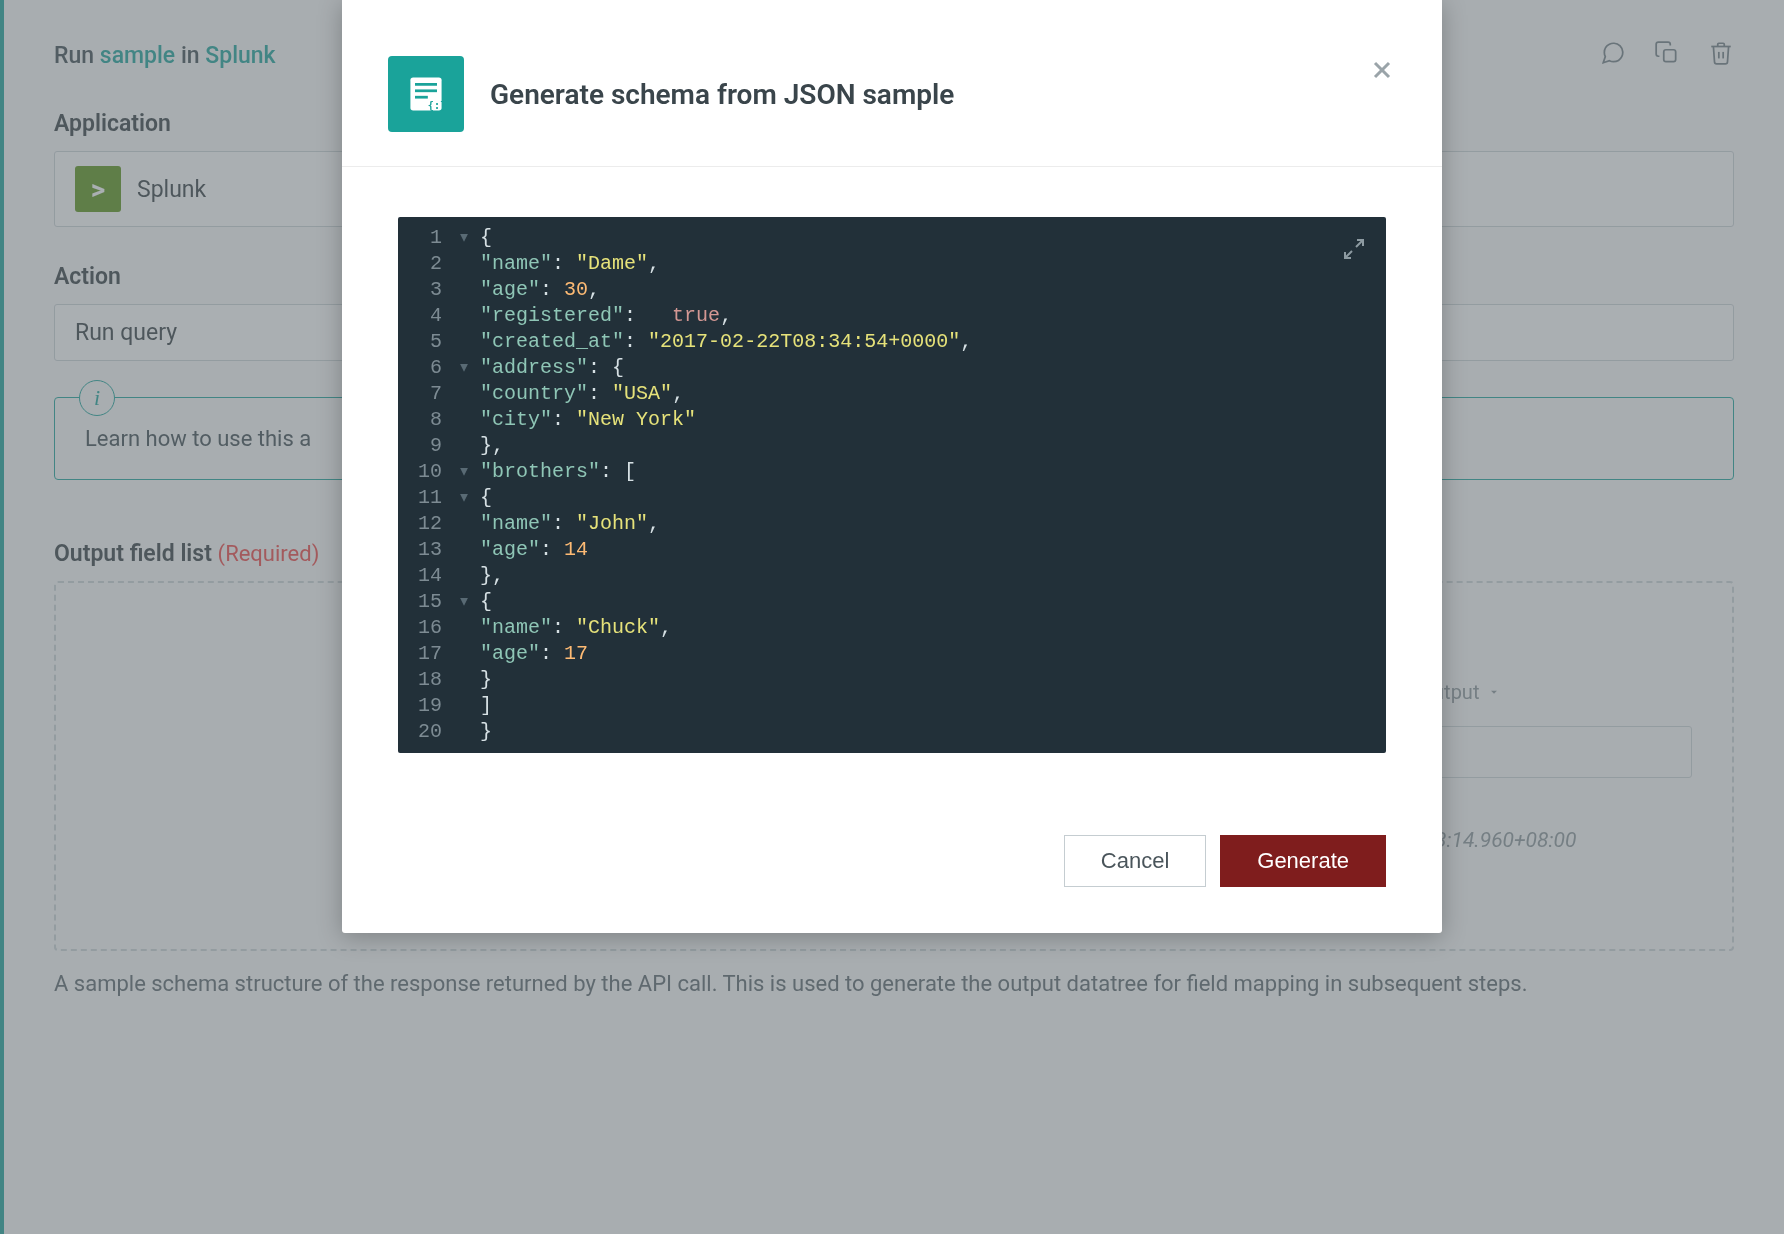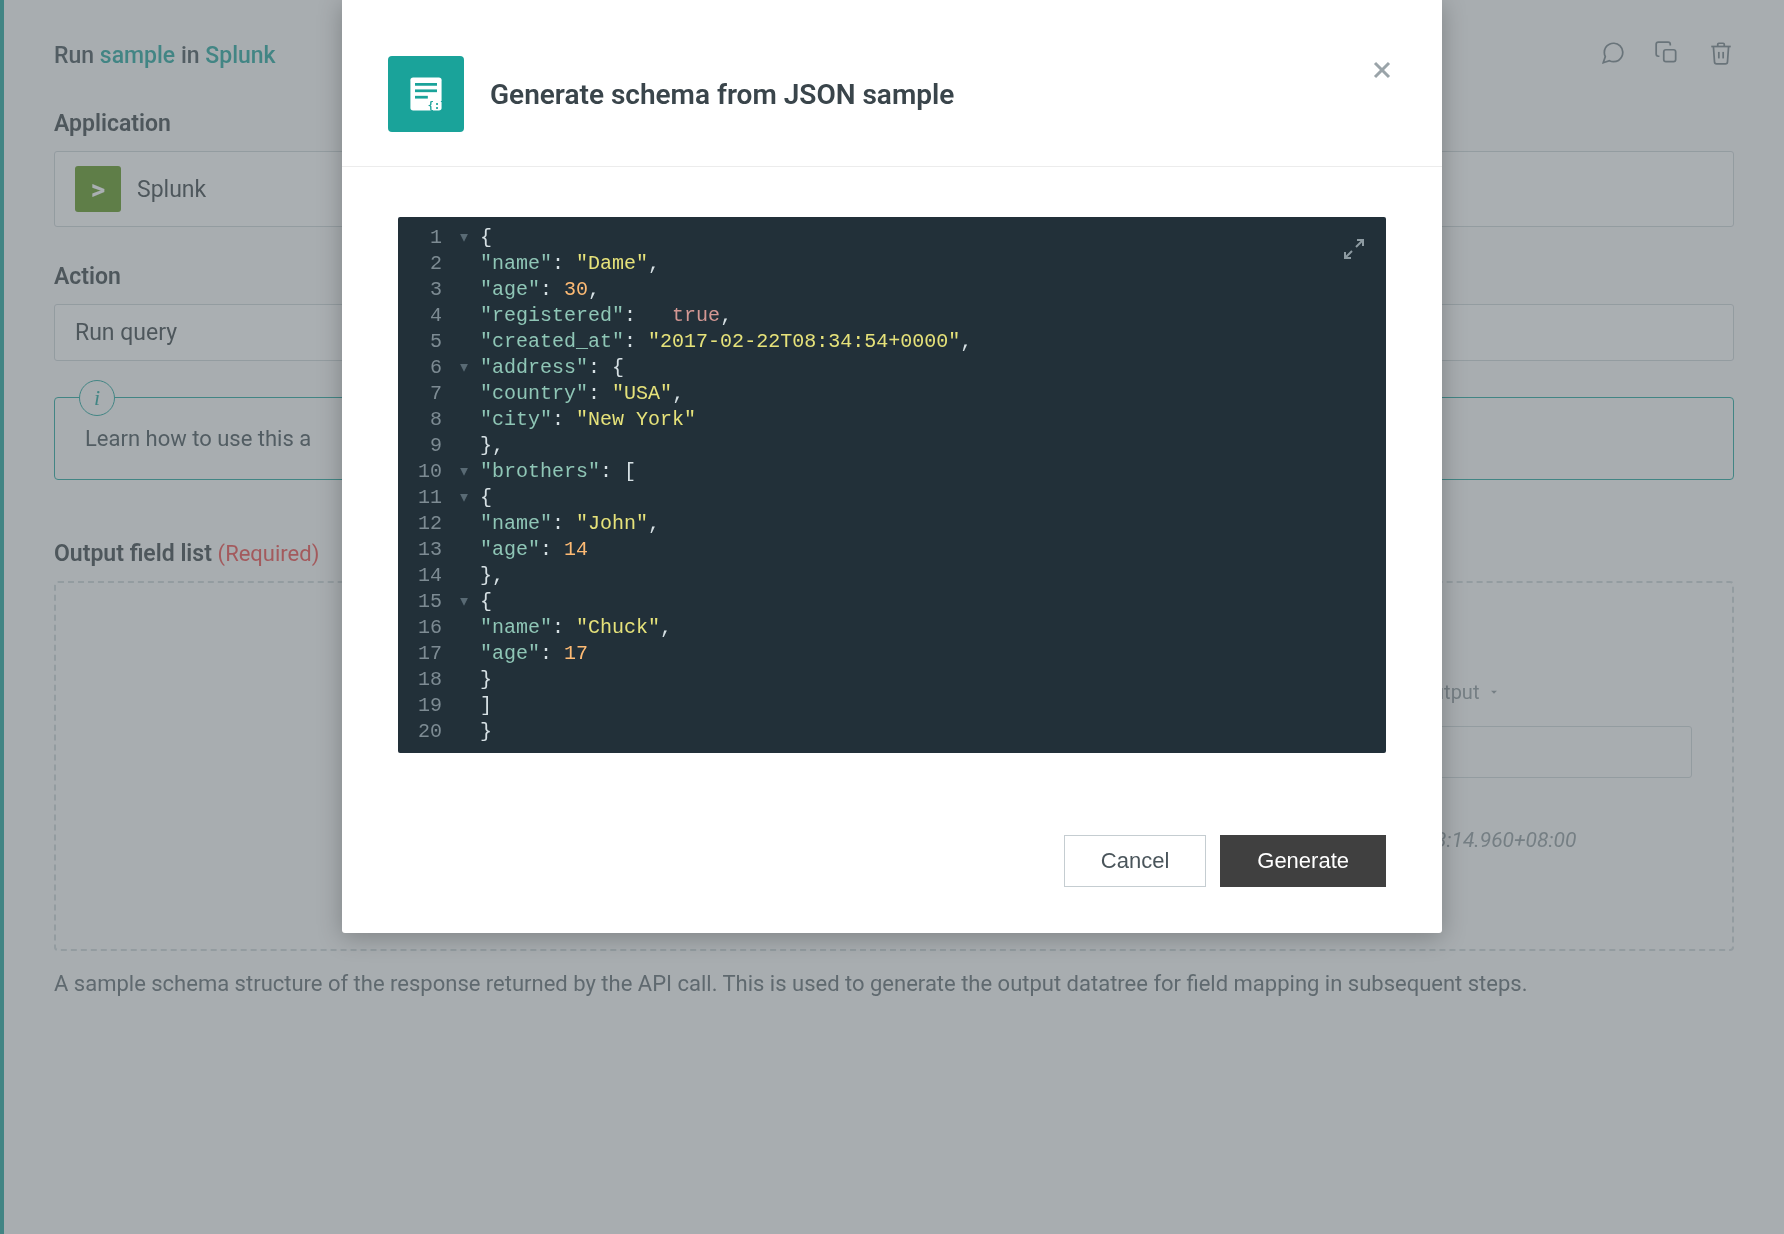--- a/index.html
+++ b/index.html
@@ -244,21 +244,21 @@
     cursor: pointer;
     border: 1px solid transparent;
     font-weight: 500;
   }
   .btn-cancel {
     background: #fff;
     border: 1px solid #c5cdd1;
     color: #4a555b;
   }
   .btn-primary {
-    background: #404040;
+    background: #7f1d1d;
     color: #fff;
   }
 </style>
 </head>
 <body>
 
 <div class="bg">
 
   <div class="bg-header">
     <div class="bg-header-left">

